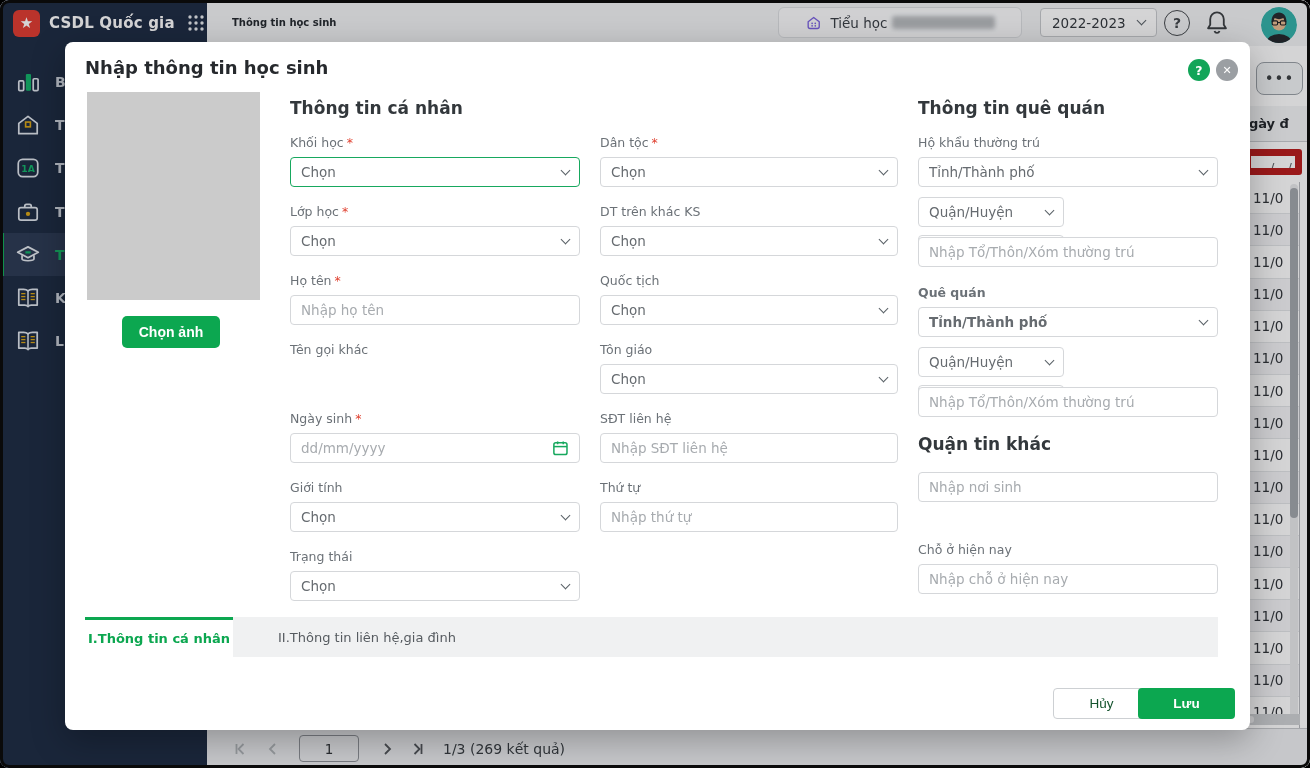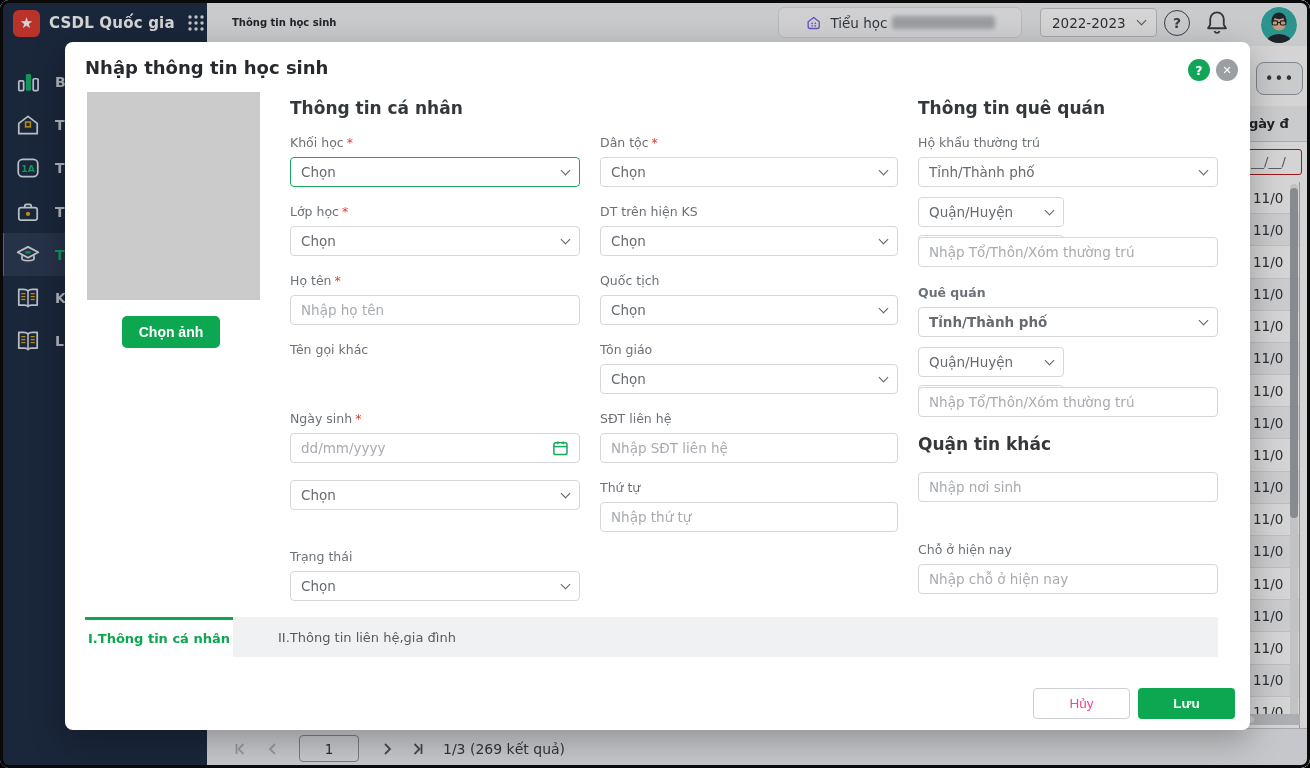--- a/index.html
+++ b/index.html
@@ -30,21 +30,21 @@
   .sitem .si-label { margin-left:13px; font-size:14px; font-weight:600; color:#d3dae3; white-space:nowrap; }
   .sitem.active { background:#2b3a53; }
   .sitem.active .si-label { color:#14b264; }
   .sitem.active::before { content:""; position:absolute; left:0; top:0; width:4px; height:100%; background:#0fae57; }
 
   
   .morebtn { position:absolute; left:1256px; top:62px; width:47px; height:33px; background:#f1f3f4; border:1px solid #9aa0a6; border-radius:8px; font-size:15px; letter-spacing:1px; color:#3c4043; display:flex; align-items:center; justify-content:center; z-index:1; }
   .tblhead { position:absolute; left:1232px; top:106px; width:78px; height:36px; background:#f3f4f6; border-bottom:1px solid #caccd0; display:flex; align-items:center; z-index:1; }
   .tblhead span { font-size:13px; font-weight:700; color:#23272b; padding-left:6px; white-space:nowrap; }
   .tblfilter { position:absolute; left:1232px; top:142px; width:78px; height:40px; background:#fff; z-index:1; }
-  .tblfilter .fbox { position:absolute; left:12px; top:7px; width:58px; height:26px; border:1px solid #b91c1c; border-radius:3px; font-size:13px; color:#5e6368; padding-left:6px; line-height:24px; overflow:hidden; white-space:nowrap; }
+  .tblfilter .fbox { position:absolute; left:12px; top:7px; width:58px; height:26px; border:7px solid #b91c1c; border-radius:3px; font-size:13px; color:#5e6368; padding-left:6px; line-height:24px; overflow:hidden; white-space:nowrap; }
   .tblrows { position:absolute; left:1232px; top:182px; width:68px; border-right:1px solid #b6b9bd; z-index:1; }
   .trow { height:32.18px; border-bottom:1px solid #e2e4e7; background:#fff; display:flex; align-items:center; }
   .trow:nth-child(even) { background:#f4f5f7; }
   .trow-txt { padding-left:21px; font-size:13.5px; color:#303439; white-space:nowrap; }
   .vscroll { position:absolute; left:1290px; top:184px; width:8px; height:540px; background:#e8e9eb; border-radius:4px; z-index:1; }
   .vthumb { position:absolute; left:0; top:4px; width:8px; height:330px; background:#a2a6ab; border-radius:4px; }
   .hscroll { position:absolute; left:1232px; top:714px; width:68px; height:11px; background:#cfd1d4; z-index:1; }
   .hthumb { position:absolute; left:2px; top:2px; width:20px; height:7px; background:#ededee; border-radius:3px; }
 
   .pagebar { position:absolute; left:207px; top:728px; width:1103px; height:40px; background:#eef0f2; border-top:1px solid #c6c9cc; display:flex; align-items:center; z-index:1; }
@@ -72,21 +72,21 @@
   .ctrl .val { flex:1; white-space:nowrap; overflow:hidden; }
   .ctrl input { border:0; outline:0; width:100%; font:inherit; color:#55595e; background:transparent; }
   .ctrl input::placeholder { color:#a7abaf; opacity:1; }
   .chev { width:7px; height:7px; border-right:1.7px solid #596066; border-bottom:1.7px solid #596066; transform:rotate(45deg); margin-top:-4px; flex:none; }
   .duo { position:absolute; display:flex; gap:8px;flex-direction:column; }
   .duo .ctrl { width:146px; }
 
   .tabbar { position:absolute; left:20px; top:575px; width:1133px; height:40px; background:#f0f1f2; display:flex; }
   .tab-active { width:148px; height:40px; background:#fff; border-top:3px solid #0ca750; display:flex; align-items:center; justify-content:center; font-size:13px; font-weight:600; color:#0ca750; white-space:nowrap; }
   .tab-idle { display:flex; align-items:center; padding-left:45px; font-size:13px; color:#565b60; white-space:nowrap; }
-  .btn-cancel { position:absolute; left:968px; top:646px; width:97px; height:31px; background:#fff; border:1px solid #cdd0d3; border-radius:4px; font-size:13.5px; color:#ec4899; display:flex; align-items:center; justify-content:center; }
+  .btn-cancel { position:absolute; left:988px; top:646px; width:97px; height:31px; background:#fff; border:1px solid #cdd0d3; border-radius:4px; font-size:13.5px; color:#14532d; display:flex; align-items:center; justify-content:center; }
   .btn-save { position:absolute; left:1073px; top:646px; width:97px; height:31px; background:#0ca750; border:0; border-radius:4px; font-size:13.5px; font-weight:600; color:#fff; display:flex; align-items:center; justify-content:center; }
 </style>
 </head>
 <body>
 
 <div class="screen">
 
   <div class="topbar">
     <div class="brandzone">
       <div class="logo">
@@ -378,20 +378,21 @@
           <input placeholder="dd/mm/yyyy" style="">
         <svg width="18" height="18" viewBox="0 0 18 18">
             <rect x="2" y="3.5" width="14" height="12.5" rx="2" fill="none" stroke="#17a85e" stroke-width="1.6"></rect>
             <line x1="2" y1="7.5" x2="16" y2="7.5" stroke="#17a85e" stroke-width="1.6"></line>
             <line x1="6" y1="2" x2="6" y2="5" stroke="#17a85e" stroke-width="1.6"></line>
             <line x1="12" y1="2" x2="12" y2="5" stroke="#17a85e" stroke-width="1.6"></line>
           </svg>
       </div>
     </div>
     <div class="fld" style="left:225px; top:438px; width:290px;">
+      <div class="lbl"><span>Giới tính</span></div>
       <div class="ctrl">
           <span class="val">Chọn</span>
           <span class="chev"></span>
         </div>
     </div>
     <div class="fld" style="left:225px; top:507px; width:290px;">
       <div class="lbl"><span>Trạng thái</span></div>
       <div class="ctrl">
           <span class="val">Chọn</span>
           <span class="chev"></span>
@@ -399,21 +400,21 @@
     </div>
 
     <div class="fld" style="left:535px; top:93px; width:298px;">
       <div class="lbl"><span>Dân tộc</span><span class="star">*</span></div>
       <div class="ctrl">
           <span class="val">Chọn</span>
           <span class="chev"></span>
         </div>
     </div>
     <div class="fld" style="left:535px; top:162px; width:298px;">
-      <div class="lbl"><span>DT trên hiện KS</span></div>
+      <div class="lbl"><span>DT trên khác KS</span></div>
       <div class="ctrl">
           <span class="val">Chọn</span>
           <span class="chev"></span>
         </div>
     </div>
     <div class="fld" style="left:535px; top:231px; width:298px;">
       <div class="lbl"><span>Quốc tịch</span></div>
       <div class="ctrl">
           <span class="val">Chọn</span>
           <span class="chev"></span>

